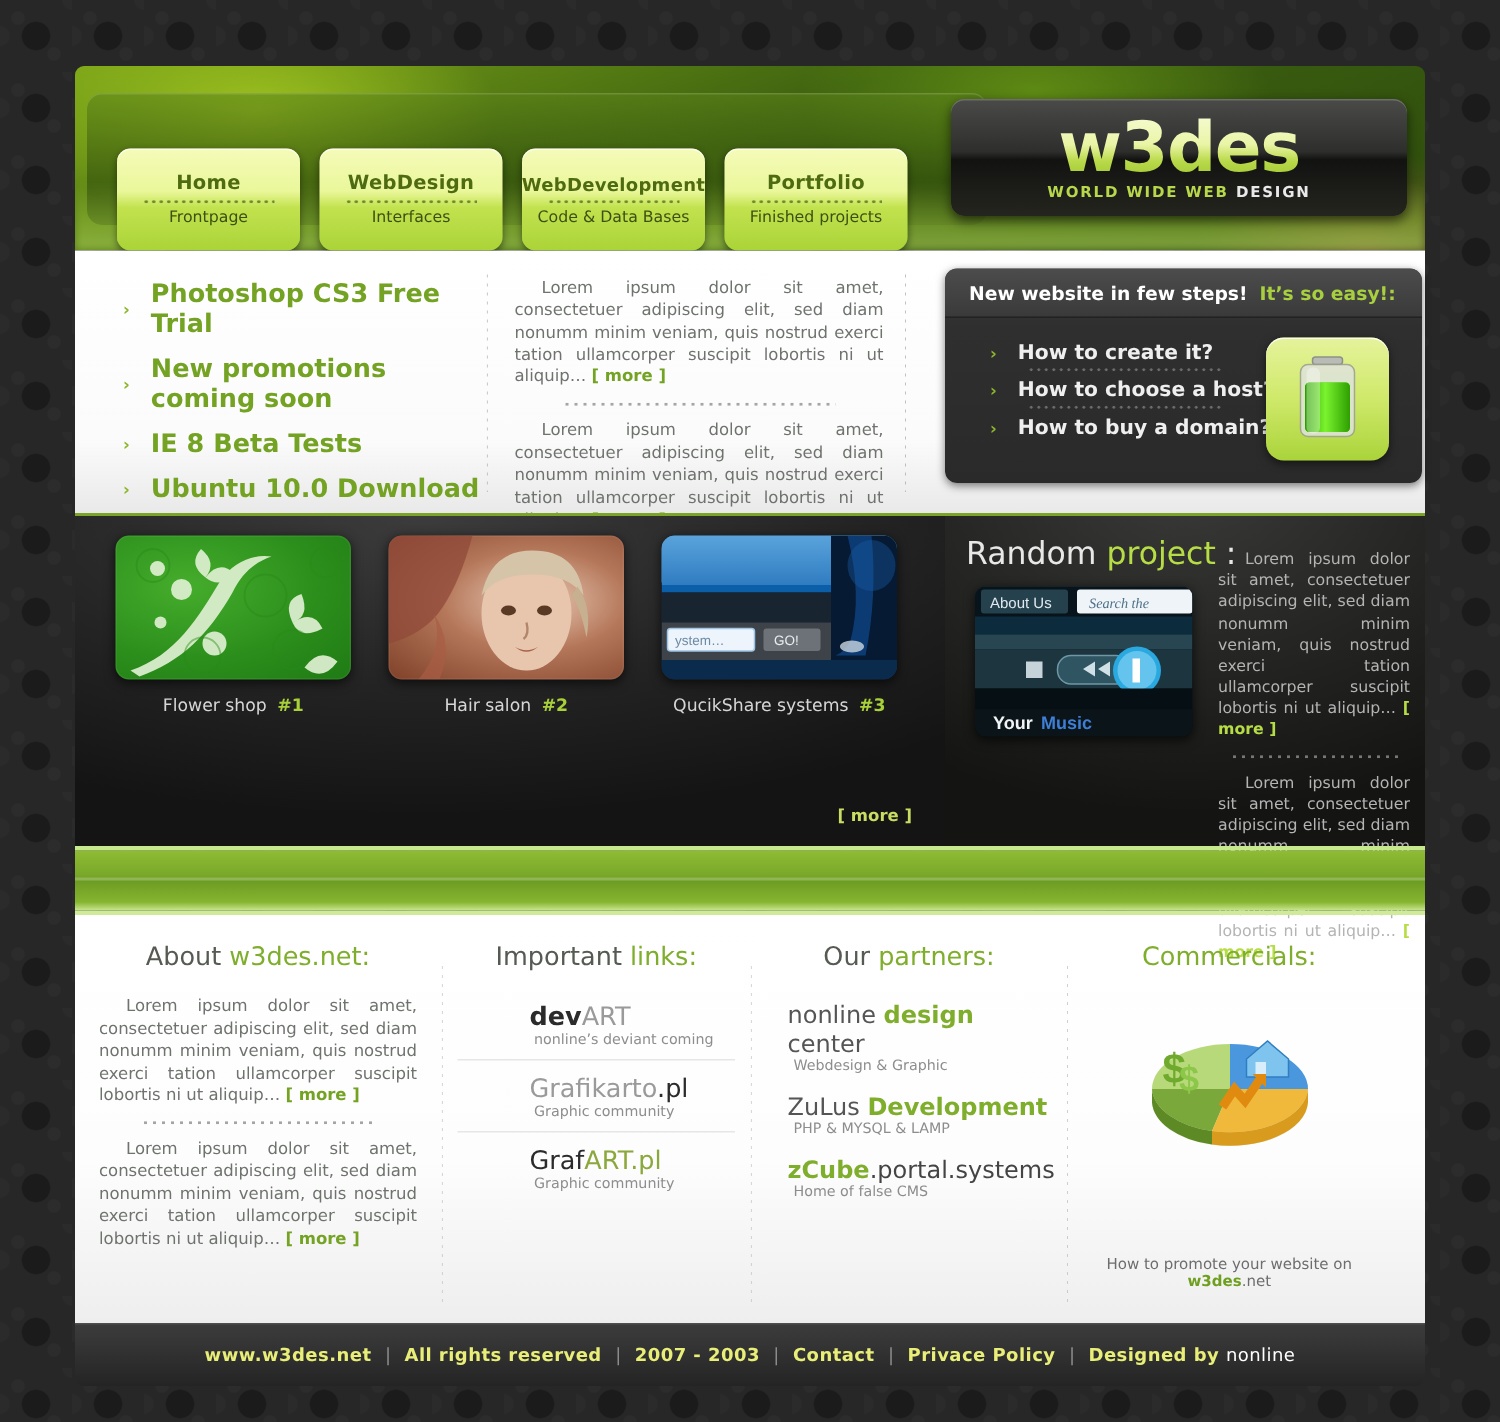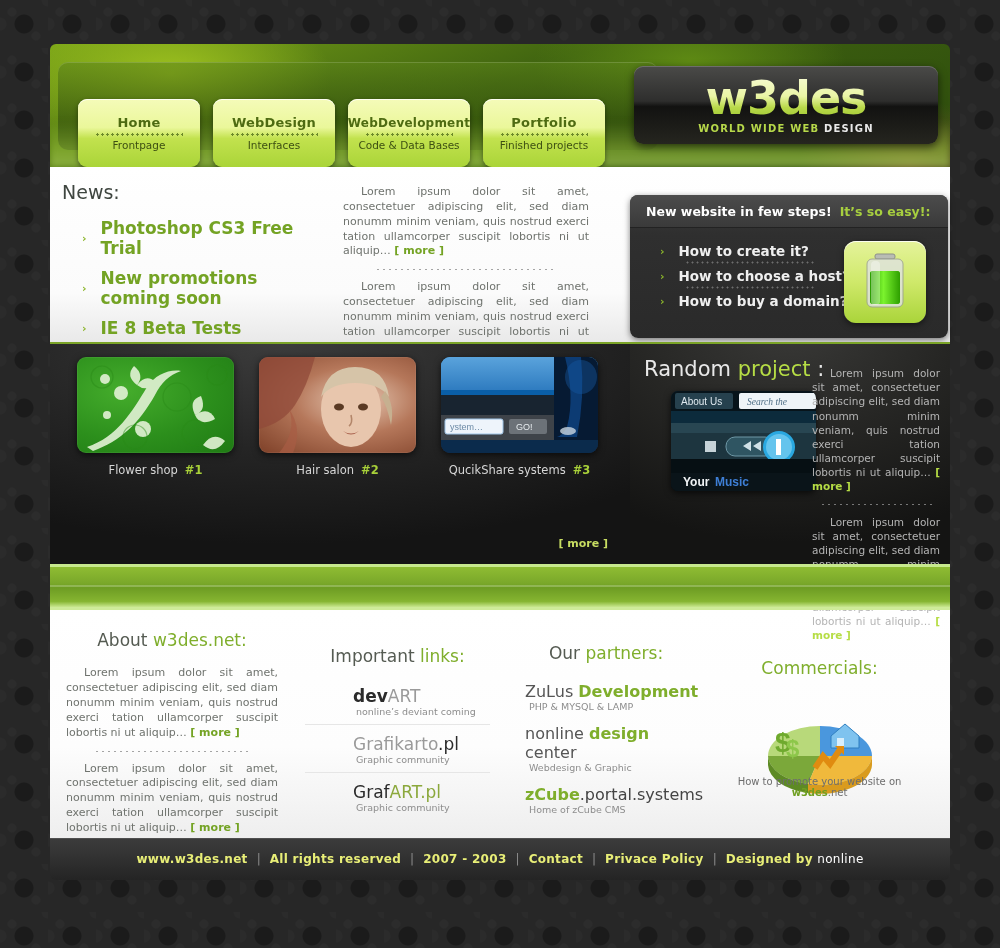--- a/index.html
+++ b/index.html
@@ -85,21 +85,21 @@
   .news-list a{ color:#74a324; font-size:17px; font-weight:bold; text-decoration:none; cursor:pointer; }
   .col-lorem{ width:278px; padding:18px 14px 0 18px; }
   .lorem{ font-size:11px; color:#6f736e; text-align:justify; line-height:1.35; text-indent:18px; }
   .lorem .more{ color:#74a324; font-weight:bold; text-decoration:none; cursor:pointer; }
   .hdots{ height:3px; margin:9px auto; width:74%;
     background-image:radial-gradient(circle,#a5a5a5 0 .9px,transparent 1.1px);
     background-size:6px 3px; background-repeat:repeat-x; }
 
   
   .steps{
-    position:absolute; right:2px; top:28px; width:318px; height:143px;
+    position:absolute; right:2px; top:12px; width:318px; height:143px;
     border-radius:8px; overflow:hidden;
     background:linear-gradient(180deg,#3b3b3b 0%, #2f2f2f 28%, #2a2a2a 100%);
     box-shadow:0 2px 6px rgba(0,0,0,.5);
   }
   .steps .st-hd{
     height:33px; display:flex; align-items:center; padding-left:16px; gap:8px;
     background:linear-gradient(180deg,#4c4c4c 0%, #3a3a3a 100%);
     border-bottom:1px solid #222;
   }
   .st-hd .a{ color:#fff; font-size:12.5px; font-weight:bold; }
@@ -139,39 +139,39 @@
   .pic-flower{ background:radial-gradient(ellipse at 30% 35%, #45ad2c 0%, #2c8f1c 55%, #1f7a14 100%); }
   .pic-hair{ background:radial-gradient(ellipse at 62% 45%, #e8cbb6 0%, #b5775a 45%, #7e4028 100%); }
   .pic-share{ background:linear-gradient(180deg,#3e8fd1 0%, #2f7cc0 32%, #0c1b30 33%, #10203a 100%); }
   .more-r{ position:absolute; right:22px; bottom:14px; font-size:11px; color:#c8dd62; font-weight:bold; cursor:pointer; }
 
   .proj-right{
     width:320px; position:relative; border-top:2px solid #7ba428;
     background:radial-gradient(ellipse 320px 220px at 50% -10%, #3a3a38 0%, #262624 50%, #141413 100%);
   }
   .player{
-    position:absolute; left:41px; top:47px; width:145px; height:100px; border-radius:7px; overflow:hidden;
+    position:absolute; left:20px; top:47px; width:145px; height:100px; border-radius:7px; overflow:hidden;
     background:linear-gradient(180deg,#12262f 0%, #0b1a22 50%, #060d11 100%);
     box-shadow:0 2px 7px rgba(0,0,0,.7);
   }
   .rp-text{ position:absolute; left:182px; top:22px; width:128px; }
   .rp-text .lorem{ color:#b4b4b4; font-size:10.5px; }
   .rp-text .more{ color:#b6dd45; }
   .rp-text .hdots{ background-image:radial-gradient(circle,#777 0 .9px,transparent 1.1px); width:88%; }
 
   
   .green-bar{
     height:46px; position:relative;
     background:linear-gradient(180deg,#8fbc33 0%, #7aa82a 40%, #6d9c23 52%, #86b531 86%, #c9e78f 100%);
     border-top:3px solid #c7e98e; border-bottom:3px solid #cfeb9a;
   }
   .green-bar:after{ content:""; position:absolute; left:0; right:0; top:18px; height:2px; background:rgba(255,255,255,.22); }
 
   
-  .band-foot{ background:linear-gradient(180deg,#ffffff 0%, #fdfdfd 60%, #eeeeee 100%); height:228px; display:flex; padding-top:10px;align-items:center; }
+  .band-foot{ background:linear-gradient(180deg,#ffffff 0%, #fdfdfd 60%, #eeeeee 100%); height:272px; display:flex; padding-top:10px; }
   .fcol{ position:relative; }
   .fcol h3{ text-align:center; font-size:17px; font-weight:normal; color:#555b52; padding:8px 0 16px; }
   .fcol h3 em{ color:#7fae2c; font-style:normal; }
   .fc1{ width:244px; padding:0 16px; }
   .fc2{ width:205px; padding:0 10px; }
   .fc3{ width:210px; padding:0 10px; }
   .fc4{ width:215px; padding:0 10px; }
   .fdiv{ width:1px; margin:22px 0 14px;
     background-image:radial-gradient(circle,#b3b3b3 0 .9px,transparent 1.1px);
     background-size:3px 6px; background-repeat:repeat-y; }
@@ -182,21 +182,21 @@
   .link-item .t .g{ color:#9a9a9a; }
   .link-item .t .gr{ color:#8ba83c; }
   .link-item .s{ font-size:9.5px; color:#8d8d8d; padding-left:3px; }
 
   .partner{ padding:3px 0 9px 14px; cursor:pointer; }
   .partner .t{ font-size:16px; color:#555; }
   .partner .t b{ color:#7fae2c; }
   .partner .t .dk{ color:#444; }
   .partner .s{ font-size:9.5px; color:#8d8d8d; padding-left:4px; }
 
-  .comm-note{ position:absolute; bottom:10px; left:0; right:0; text-align:center; font-size:10px; color:#6d6d6d; }
+  .comm-note{ position:absolute; bottom:22px; left:0; right:0; text-align:center; font-size:10px; color:#6d6d6d; }
   .comm-note b{ color:#6f9f21; }
 
   
   .bottom{
     height:42px; border-radius:0 0 6px 6px;
     background:linear-gradient(180deg,#3c3c3c 0%, #333 40%, #242424 100%);
     display:flex; align-items:center; justify-content:center; gap:9px;
     box-shadow:inset 0 1px 0 rgba(255,255,255,.10);
   }
   .bottom a{ color:#e8ee77; font-size:12px; font-weight:bold; text-decoration:none; cursor:pointer; letter-spacing:.3px;text-align:center; }
@@ -238,21 +238,20 @@
       <div class="lg-main">w3des</div>
       <div class="lg-sub">
         <span class="g">WORLD WIDE WEB</span>
         <span class="w">DESIGN</span>
       </div>
     </div>
   </div>
 
   <div class="band-news">
     <div class="col-news">
-      <h2>News:</h2>
       <ul class="news-list">
         <li>
           <span class="arw">›</span>
           <a>Photoshop CS3 Free Trial</a>
           </li>
         <li>
           <span class="arw">›</span>
           <a>New promotions coming soon</a>
           </li>
         <li>
@@ -492,30 +491,30 @@
       </div>
     </div>
 
     <div class="fdiv"></div>
 
     <div class="fcol fc3">
       <h3>
         <span>Our </span><em>partners:</em>
       </h3>
       <div class="partner">
+        <div class="t"><span>nonline </span><b>design</b><span> center</span></div>
+        <div class="s">Webdesign &amp; Graphic</div>
+      </div>
+      <div class="partner">
         <div class="t"><span>ZuLus </span><b>Development</b></div>
         <div class="s">PHP &amp; MYSQL &amp; LAMP</div>
       </div>
       <div class="partner">
-        <div class="t"><span>nonline </span><b>design</b><span> center</span></div>
-        <div class="s">Webdesign &amp; Graphic</div>
-      </div>
-      <div class="partner">
         <div class="t"><b>zCube</b><span class="dk">.portal.systems</span></div>
-        <div class="s">Home of zCube CMS</div>
+        <div class="s">Home of false CMS</div>
       </div>
     </div>
 
     <div class="fdiv"></div>
 
     <div class="fcol fc4">
       <h3>
         <em>Commercials:</em>
       </h3>
       <div style="text-align:center;margin-top:4px">

